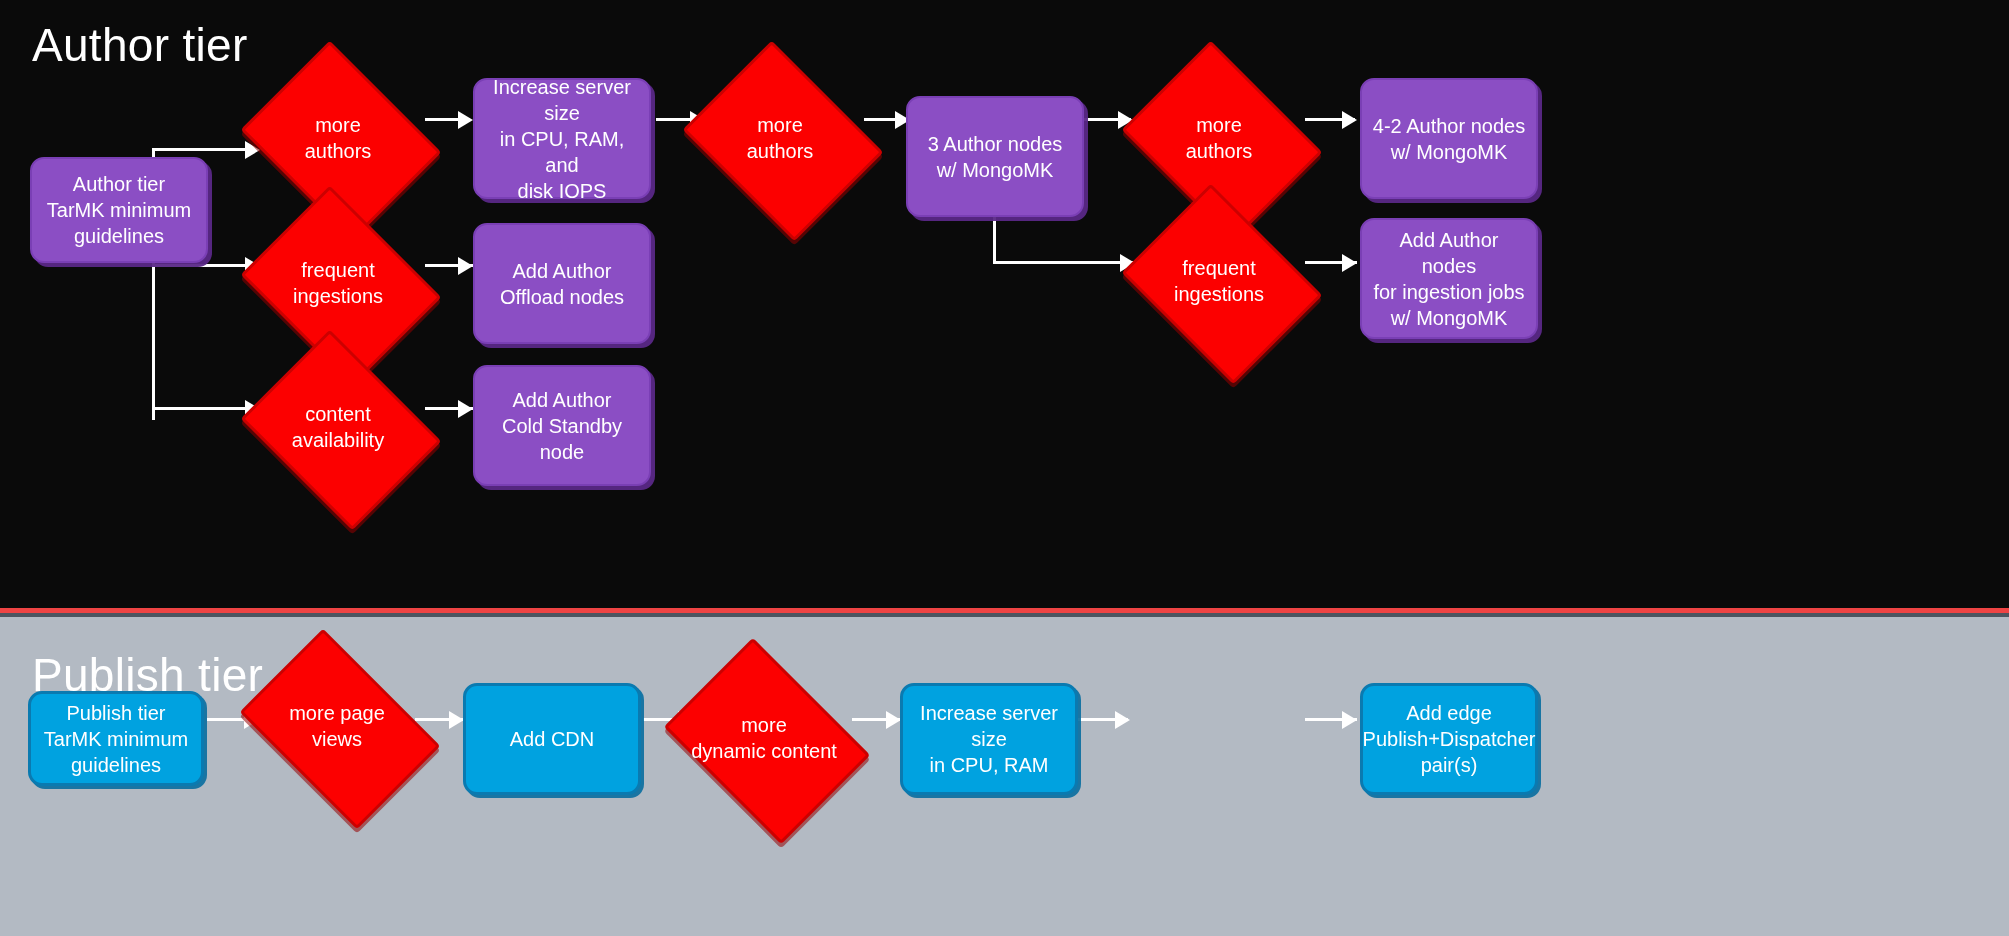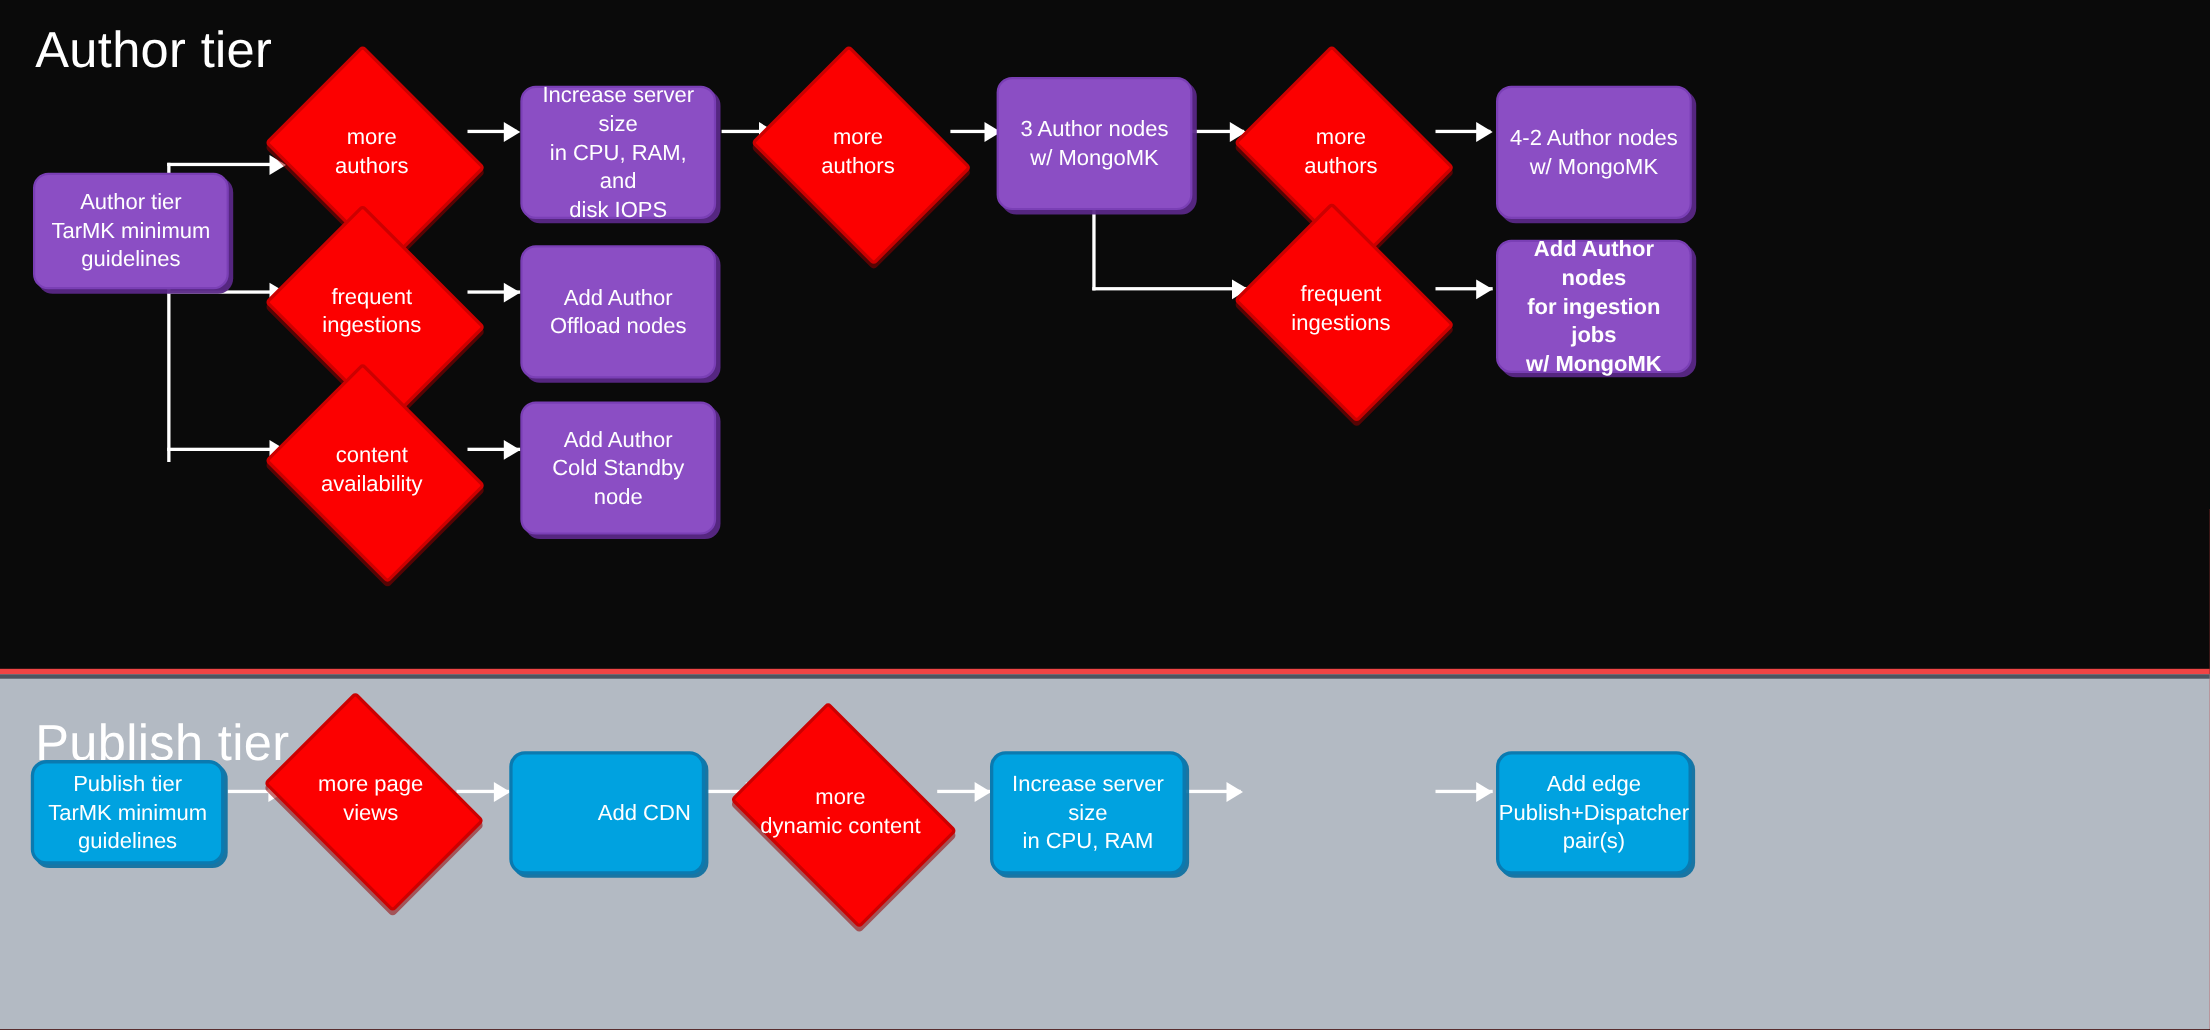--- a/index.html
+++ b/index.html
@@ -106,21 +106,21 @@
 in CPU, RAM, and
 disk IOPS</span>
     </div>
 
     <div class="node diamond" style="left:704px;top:58px;width:152px;height:120px;">
       <span class="dshape"></span>
       <span class="dlabel">more
 authors</span>
     </div>
 
-    <div class="node rect purple" style="left:906px;top:50px;width:178px;height:121px;white-space:pre-line;">
+    <div class="node rect purple" style="left:906px;top:76px;width:178px;height:121px;white-space:pre-line;">
       <span>3 Author nodes
 w/ MongoMK</span>
     </div>
 
     <div class="node diamond" style="left:1143px;top:58px;width:152px;height:120px;">
       <span class="dshape"></span>
       <span class="dlabel">more
 authors</span>
     </div>
 
@@ -139,21 +139,21 @@
       <span>Add Author
 Offload nodes</span>
     </div>
 
     <div class="node diamond" style="left:1143px;top:201px;width:152px;height:120px;">
       <span class="dshape"></span>
       <span class="dlabel">frequent
 ingestions</span>
     </div>
 
-    <div class="node rect purple" style="left:1360px;top:198px;width:178px;height:121px;white-space:pre-line;font-weight:bold;">
+    <div class="node rect purple" style="left:1360px;top:198px;width:178px;height:121px;white-space:pre-line;">
       <span>Add Author nodes
 for ingestion jobs
 w/ MongoMK</span>
     </div>
 
     <div class="node diamond" style="left:262px;top:347px;width:152px;height:120px;">
       <span class="dshape"></span>
       <span class="dlabel">content
 availability</span>
     </div>
@@ -190,21 +190,21 @@
 TarMK minimum
 guidelines</span>
     </div>
 
     <div class="node diamond" style="left:257px;top:33px;width:160px;height:112px;">
       <span class="dshape"></span>
       <span class="dlabel">more page
 views</span>
     </div>
 
-    <div class="node rect blue" style="left:463px;top:46px;width:178px;height:112px;white-space:pre-line;justify-content:flex-end;">
+    <div class="node rect blue" style="left:463px;top:46px;width:178px;height:112px;white-space:pre-line;">
       <span>Add CDN</span>
     </div>
 
     <div class="node diamond" style="left:684px;top:41px;width:160px;height:120px;">
       <span class="dshape"></span>
       <span class="dlabel">more
 dynamic content</span>
     </div>
 
     <div class="node rect blue" style="left:900px;top:46px;width:178px;height:112px;white-space:pre-line;">

